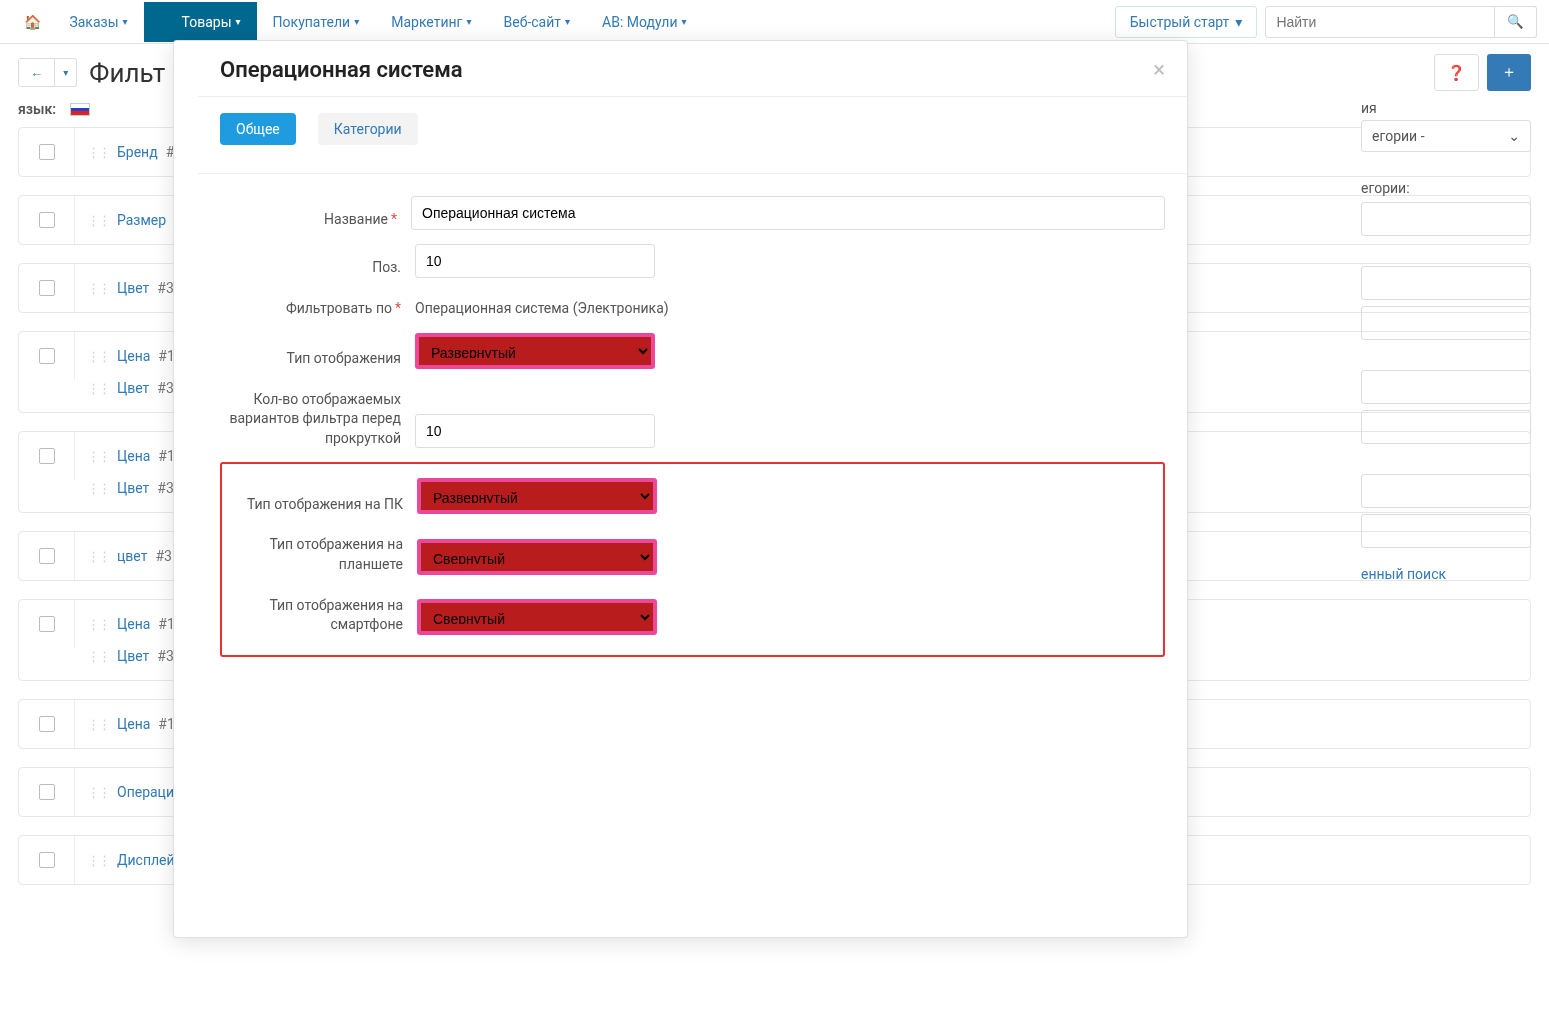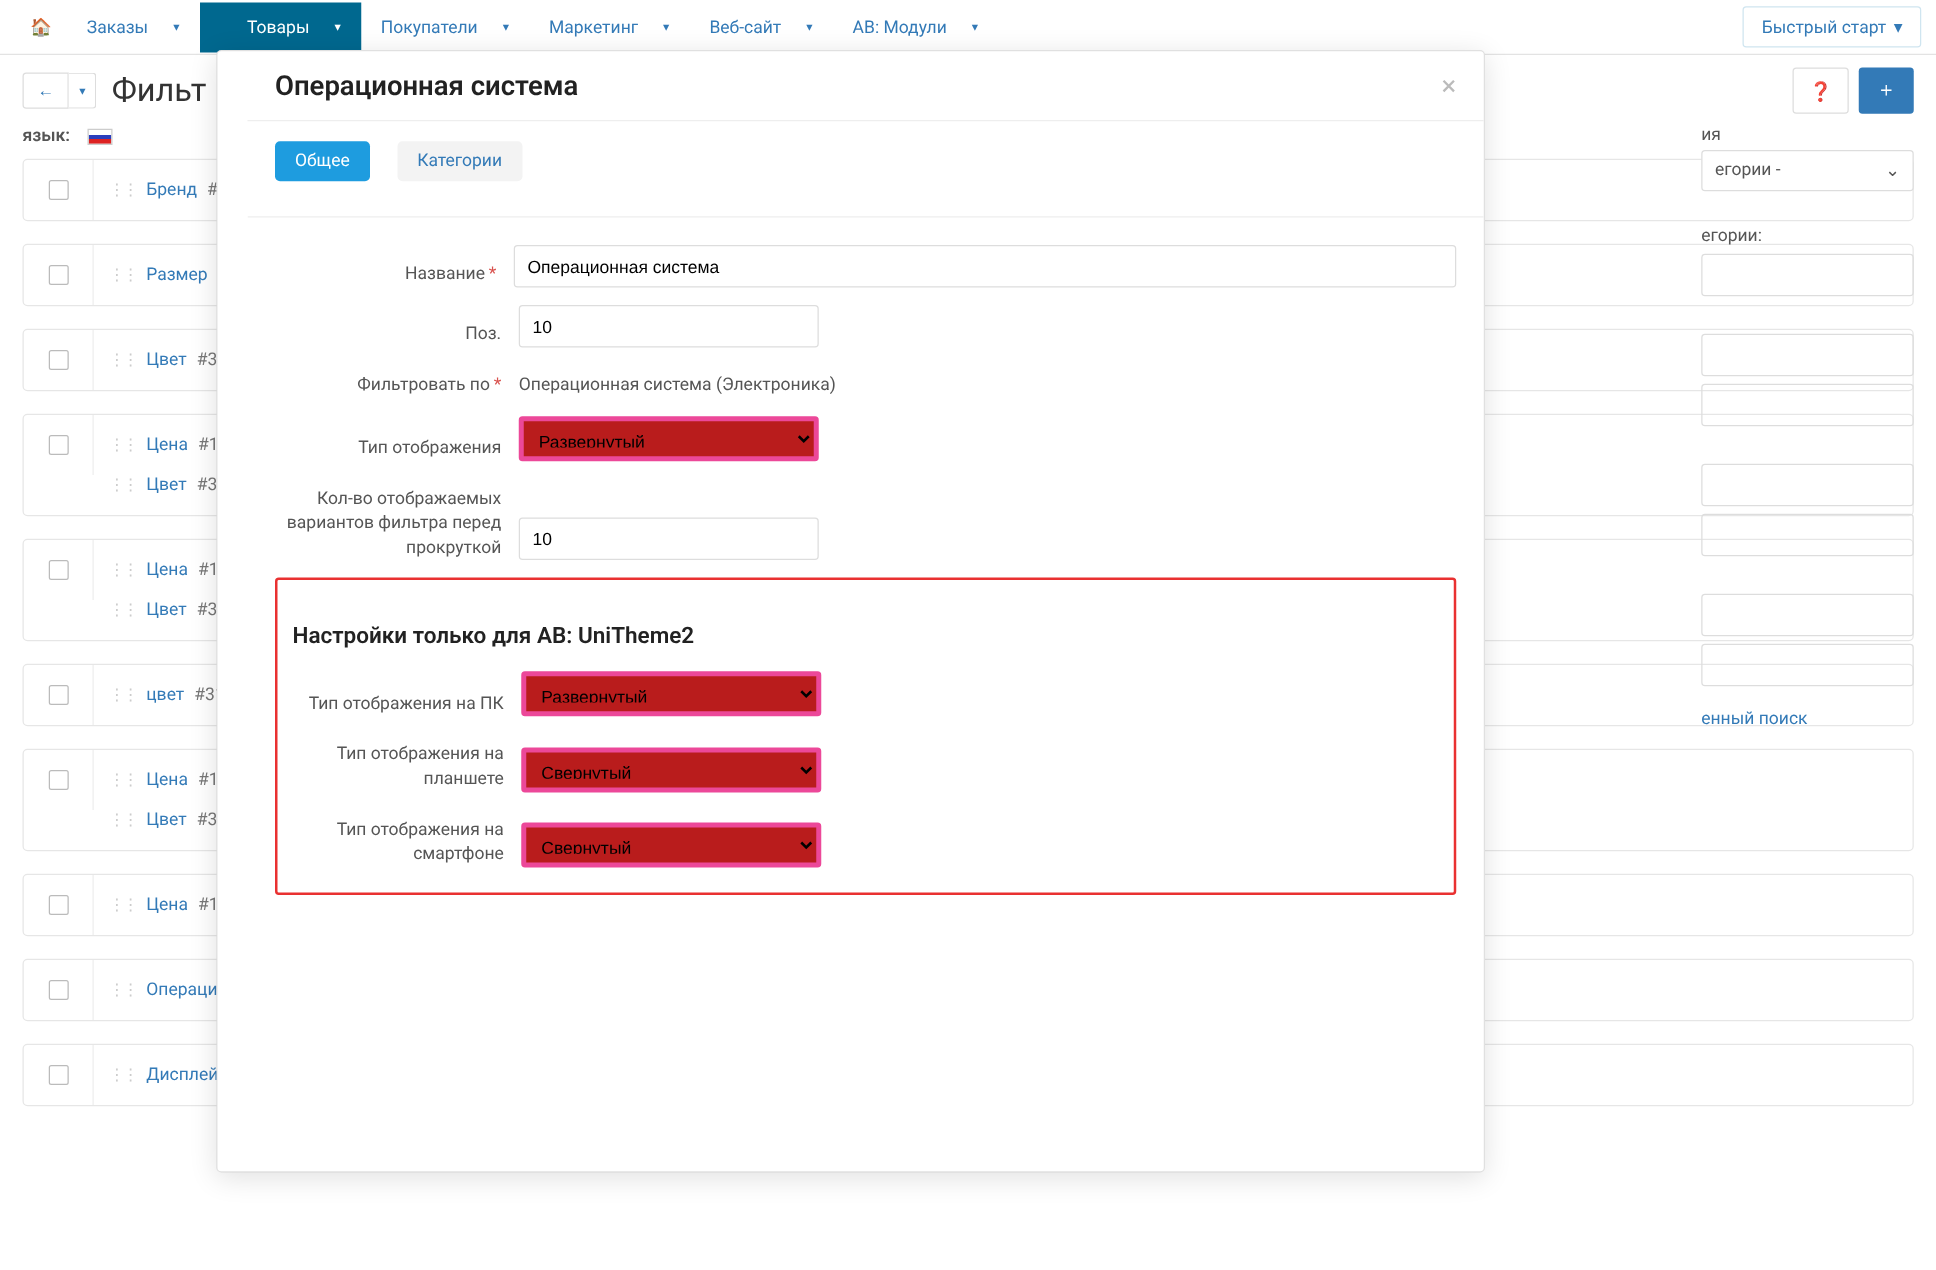--- a/index.html
+++ b/index.html
@@ -2,21 +2,21 @@
 <html><head>
 <meta charset="utf-8">
 <style>
 * { box-sizing: border-box; margin: 0; padding: 0; }
 body { font-family: -apple-system, BlinkMacSystemFont, "Segoe UI", Roboto, Arial, sans-serif; font-size: 14px; color: #333; background: #fff; width: 1549px; height: 1016px; overflow: hidden; position: relative; }
 
 
 .topnav { display: flex; align-items: center; background: #fff; border-bottom: 1px solid #e3e3e3; height: 44px; padding: 0 12px; }
 .topnav .home { color: #337ab7; padding: 0 12px; }
 .topnav .menu { display: flex; flex: 1; }
-.topnav .menu-item { padding: 12px 16px; color: #337ab7; cursor: pointer; display: flex; align-items: center; gap: 20px; }
+.topnav .menu-item { padding: 12px 16px; color: #337ab7; cursor: pointer; display: flex; align-items: center; gap: 4px; }
 .topnav .menu-item.active { background: #00688f; color: #fff; padding-left: 38px; }
 .topnav .menu-item .caret { font-size: 10px; }
 .topnav .right { display: flex; gap: 8px; align-items: center; }
 .topnav .quick { border: 1px solid #cfe5f0; background: #fff; color: #337ab7; padding: 7px 14px; border-radius: 3px; display: flex; gap: 6px; align-items: center; margin-left: 20px; }
 .topnav .search-wrap { display: flex; }
 .topnav .search-input { border: 1px solid #ddd; padding: 7px 10px; width: 230px; border-radius: 3px 0 0 3px; outline: none; font-size: 14px; }
 .topnav .search-btn { border: 1px solid #ddd; border-left: none; background: #fff; color: #337ab7; padding: 7px 12px; border-radius: 0 3px 3px 0; }
 
 
 .header-row { display: flex; align-items: center; padding: 10px 18px; gap: 12px; }
@@ -99,20 +99,24 @@
     <div class="menu-item">
         <span>AB: Модули</span>
         <span class="caret">▾</span>
       </div>
   </div>
   <div class="right">
     <div class="quick">
         <span>Быстрый старт</span>
         <span class="caret">▾</span>
       </div>
+    <div class="search-wrap">
+      <input class="search-input" placeholder="Найти" style="">
+      <button class="search-btn"><span>🔍</span></button>
+    </div>
   </div>
 </div>
 
 <div class="header-row">
   <div class="back-group">
     <button class="back-btn"><span>←</span></button>
     <button class="back-caret"><span>▾</span></button>
   </div>
   <h1 class="page-title">Фильт</h1>
   <div class="header-right">
@@ -311,21 +315,20 @@
       <label class="form-label">Тип отображения</label>
       <div class="form-field"><select class="form-select"><option>Развернутый</option></select></div>
     </div>
 
     <div class="form-row">
       <label class="form-label">Кол-во отображаемых вариантов фильтра перед прокруткой</label>
       <div class="form-field"><input class="form-input narrow" value="10" style=""></div>
     </div>
 
     <div class="highlight-box">
-      <div class="section-h">Настройки только для AB: UniTheme2</div>
 
       <div class="form-row">
         <label class="form-label" style="width:183px">Тип отображения на ПК</label>
         <div class="form-field"><select class="form-select"><option>Развернутый</option></select></div>
       </div>
 
       <div class="form-row">
         <label class="form-label" style="width:183px">Тип отображения на планшете</label>
         <div class="form-field"><select class="form-select"><option>Свернутый</option></select></div>
       </div>

